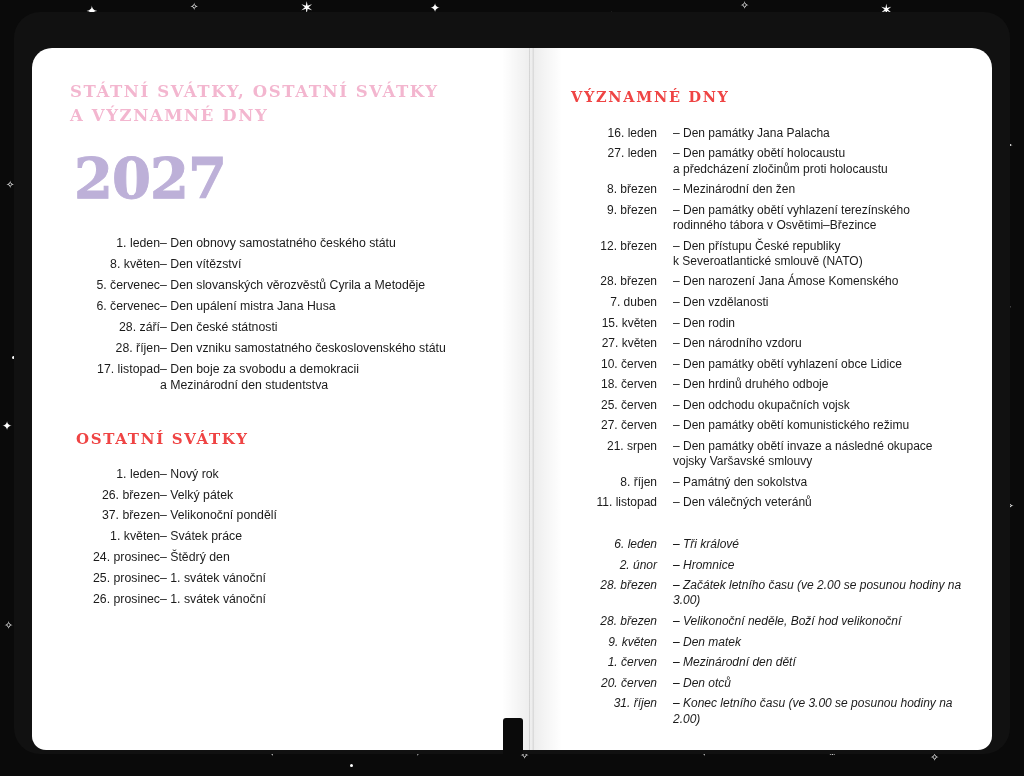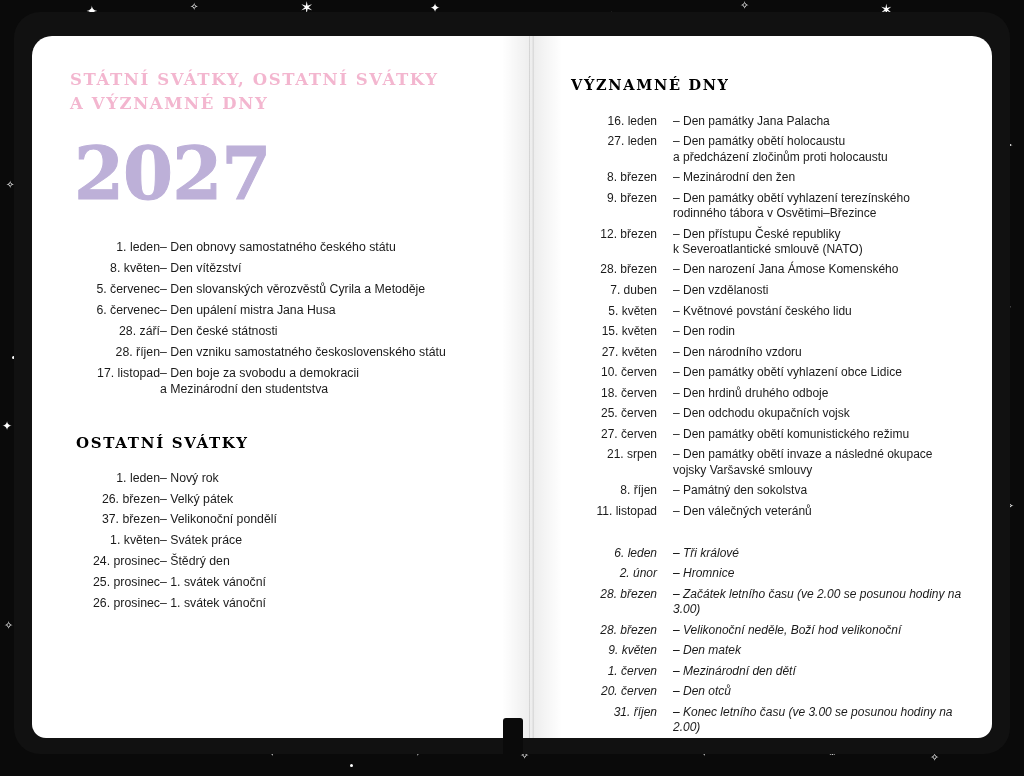--- a/index.html
+++ b/index.html
@@ -41,21 +41,21 @@
     left: 14px;
     top: 12px;
     width: 996px;
     height: 742px;
     background: #111111;
     border-radius: 26px;
   }
   .pages {
     position: absolute;
     left: 18px;
-    top: 24px;
+    top: 36px;
     width: 960px;
     height: 702px;
     background: #ffffff;
     border-radius: 20px 20px 14px 14px;
     overflow: hidden;
     display: flex;
   }
   .page {
     position: relative;
     box-sizing: border-box;
@@ -115,29 +115,29 @@
     line-height: 1.45;
     margin: 0 0 4px 0;
     text-transform: uppercase;
   }
   .title-main .l2 { display: block; }
 
   .year {
     font-family: "DejaVu Serif", serif;
     font-weight: bold;
     color: #bdb0d8;
-    font-size: 72px;
+    font-size: 56px;
     letter-spacing: -1px;
     line-height: 1;
     margin: 22px 0 28px 4px;
     -webkit-text-stroke: 1px #bdb0d8;
   }
 
   .section-head {
-    color: #000000;
+    color: #ef4444;
     font-family: "DejaVu Serif", serif;
     font-weight: bold;
     font-size: 15px;
     letter-spacing: 1.7px;
     text-transform: uppercase;
     margin: 0 0 16px 6px;
   }
   .section-head.right-head {
     font-size: 14.5px;
     margin-left: 0;
@@ -338,24 +338,20 @@
             </tr>
             <tr>
               <td class="date">28. březen</td>
               <td class="desc">– Den narození Jana Ámose Komenského</td>
             </tr>
             <tr>
               <td class="date">7. duben</td>
               <td class="desc">– Den vzdělanosti</td>
             </tr>
             <tr>
-              <td class="date">5. květen</td>
-              <td class="desc">– Květnové povstání českého lidu</td>
-            </tr>
-            <tr>
               <td class="date">15. květen</td>
               <td class="desc">– Den rodin</td>
             </tr>
             <tr>
               <td class="date">27. květen</td>
               <td class="desc">– Den národního vzdoru</td>
             </tr>
             <tr>
               <td class="date">10. červen</td>
               <td class="desc">– Den památky obětí vyhlazení obce Lidice</td>

